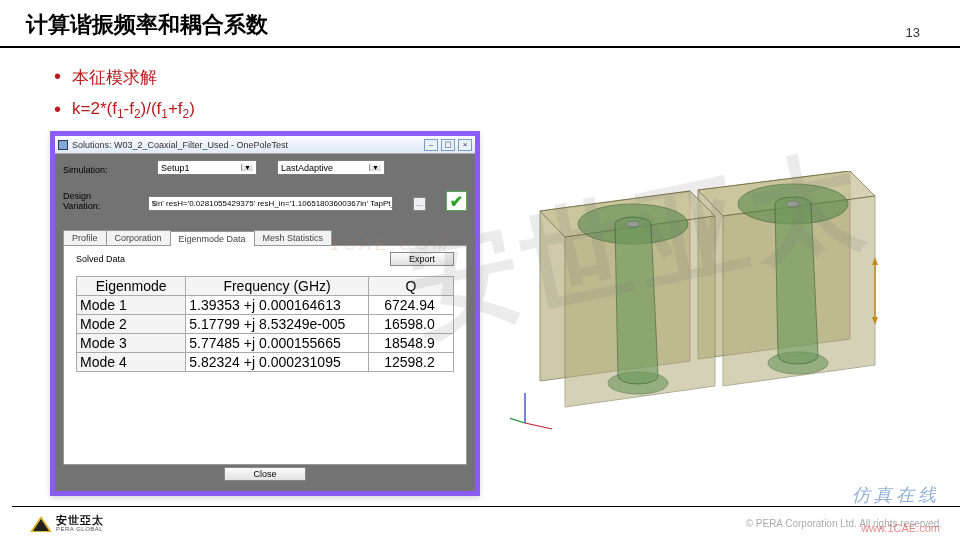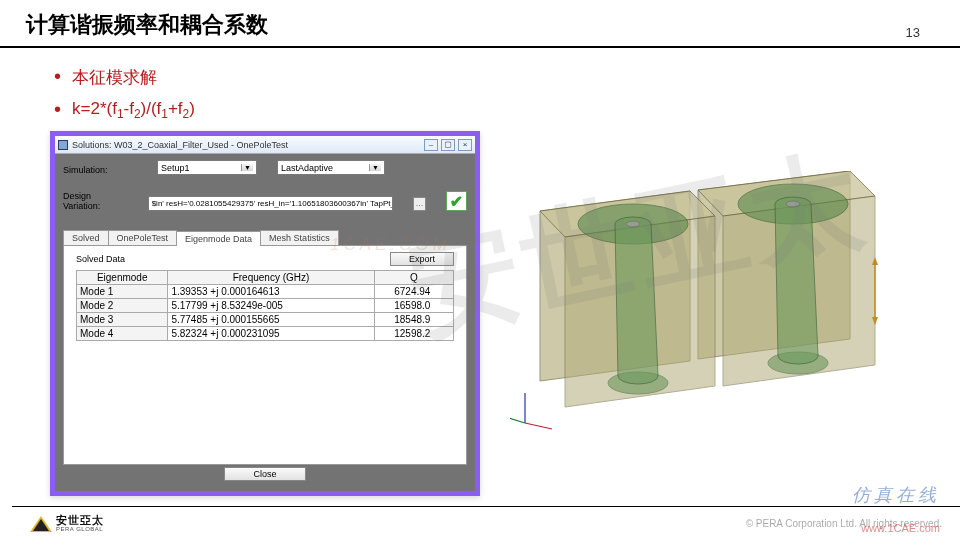--- a/index.html
+++ b/index.html
@@ -162,22 +162,22 @@
     .btn {
       border: 1px solid #888;
       background: linear-gradient(#fafafa,#e2e2e2);
       font-size: 9px;
       padding: 1px 18px;
       height: 14px;
       text-align: center;
     }
     .tbl {
       border-collapse: collapse;
-      font-size: 10px;
-      margin-top: 0;
+      font-size: 14px;
+      margin-top: 6px;
     }
     .tbl th, .tbl td {
       border: 1px solid #aaa;
       padding: 1px 3px;
       text-align: left;
       background: #fff;
     }
     .tbl th {
       background: #f4f4f4;
       font-weight: normal;
@@ -313,22 +313,22 @@
         </div>
         <div class="row">
           <span class="lbl">Design Variation:</span>
           <div class="txtfield design-var">
             <span>$in' resH='0.0281055429375' resH_in='1.10651803600367in' TapPt_lr='0.45in' tuningL1='0.05in'</span>
           </div>
           <span class="winbtn" style="width:14px;height:14px;font-size:8px;border-color:#888;background:#eee">…</span>
           <div class="checkmark">✔</div>
         </div>
         <div class="tabs">
-          <div class="tab">Solved</div>
-          <div class="tab">OnePoleTest</div>
+          <div class="tab">Profile</div>
+          <div class="tab">Corporation</div>
           <div class="tab active">Eigenmode Data</div>
           <div class="tab">Mesh Statistics</div>
         </div>
         <div class="tab-panel">
           <div class="solved-row">
             <span class="solved-lbl">Solved Data</span>
             <div class="btn">Export</div>
           </div>
           <table class="tbl">
             <tbody>

